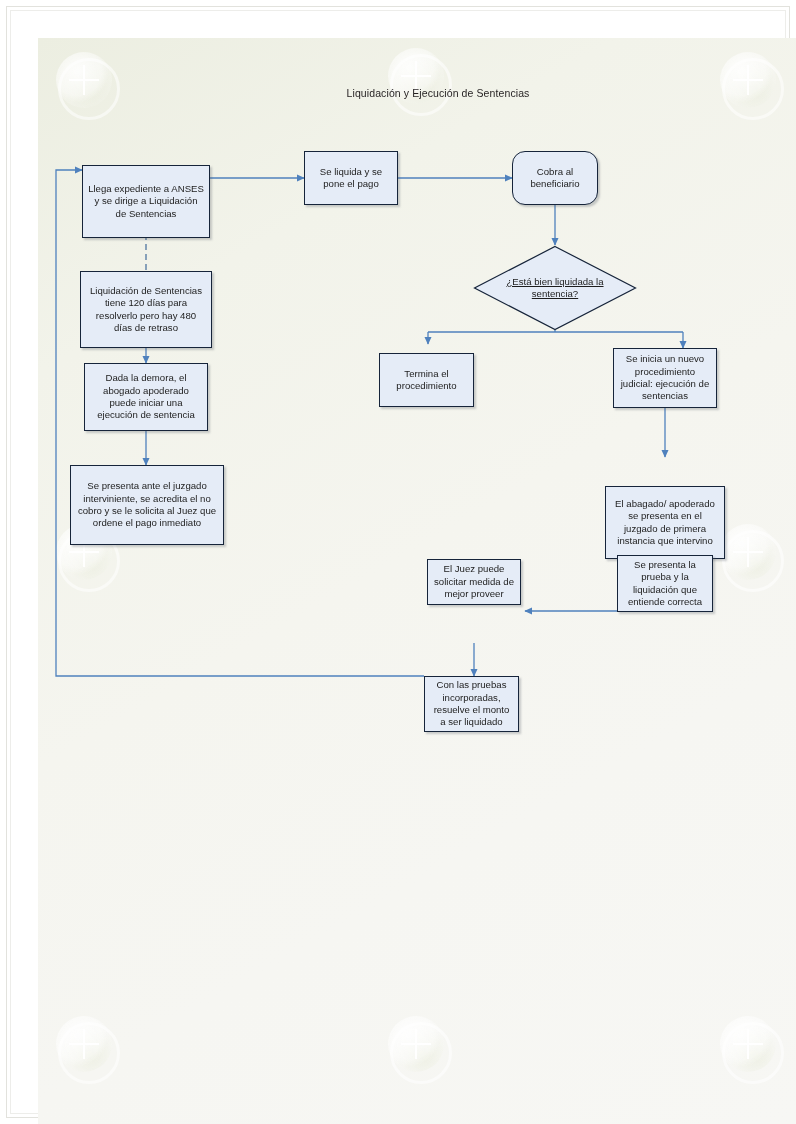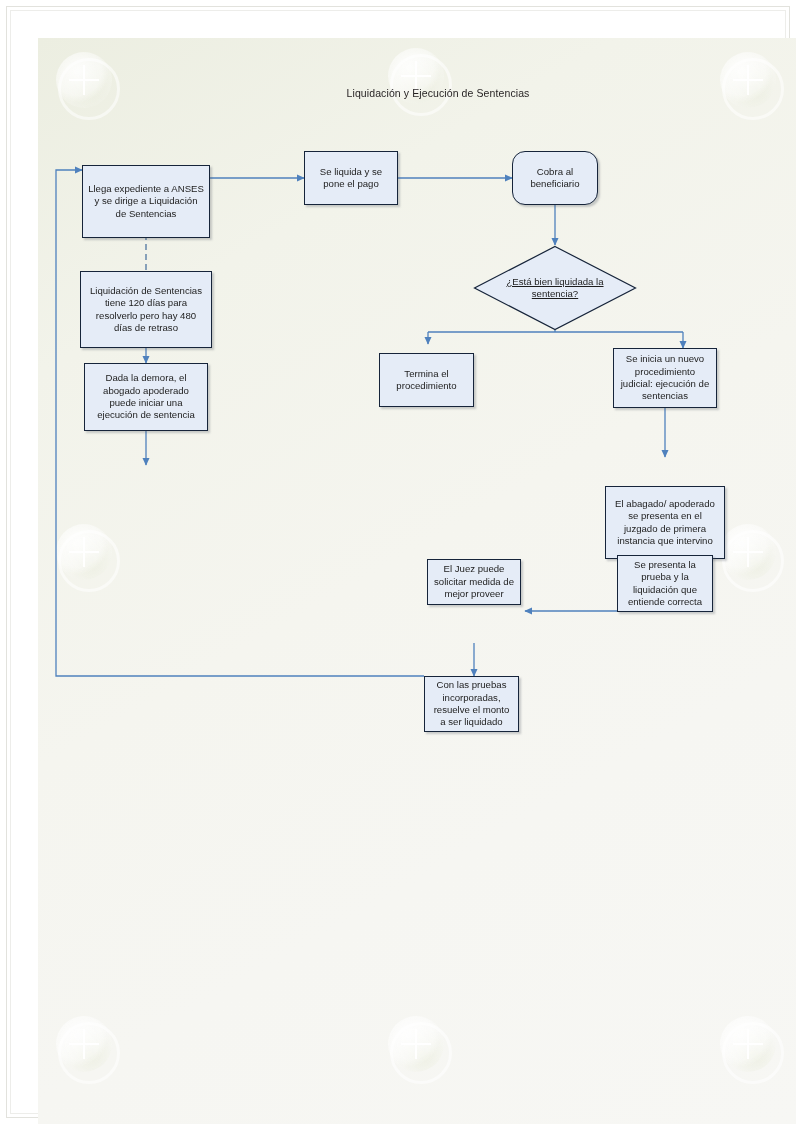--- a/index.html
+++ b/index.html
@@ -246,16 +246,19 @@
       </div>
 
       <div class="node" style="left:42px;  top:233px; width:132px; height:77px;">
         <span>Liquidación de Sentencias tiene 120 días para resolverlo pero hay 480 días de retraso</span>
       </div>
 
       <div class="node" style="left:46px;  top:325px; width:124px; height:68px;">
         <span>Dada la demora, el abogado apoderado puede iniciar una ejecución de sentencia</span>
       </div>
 
+      <div class="node" style="left:32px;  top:427px; width:154px; height:80px;">
+        <span>Se presenta ante el juzgado interviniente, se acredita el no cobro y se le solicita al Juez que ordene el pago inmediato</span>
+      </div>
 
     </div>
   </div>
 </div>
 
 </body></html>

